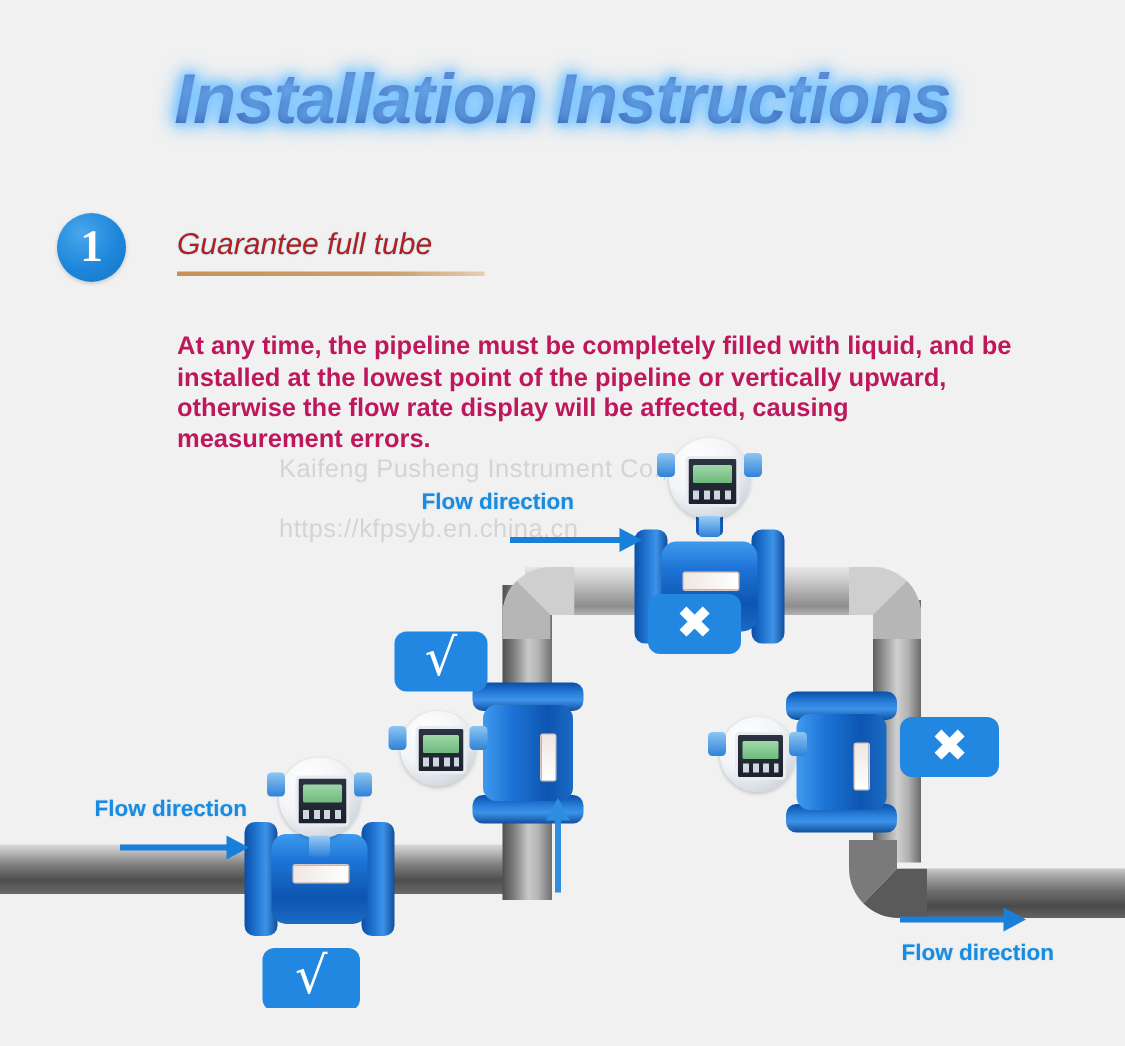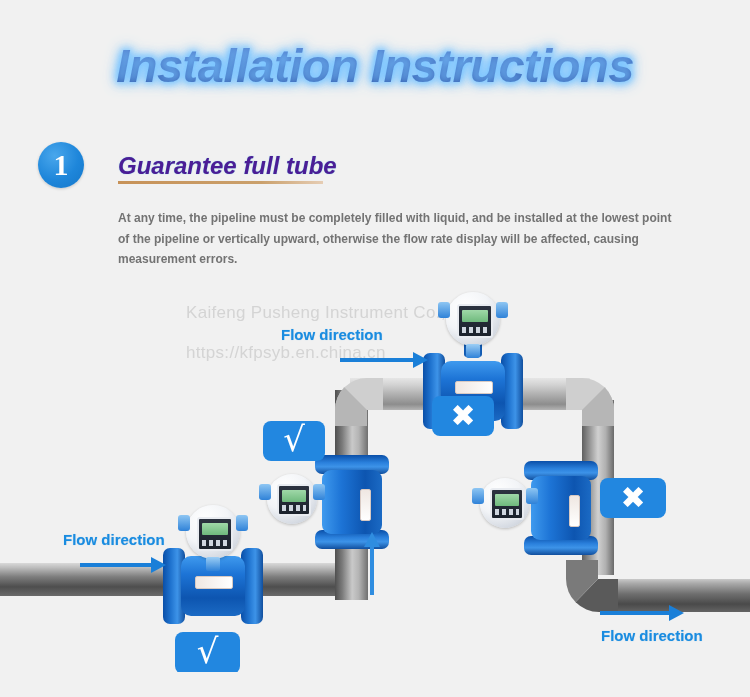--- a/index.html
+++ b/index.html
@@ -44,34 +44,34 @@
     background:radial-gradient(circle at 36% 30%, #49a7ec 0%, #1e86da 55%, #1476c9 100%);
     box-shadow:0 1px 3px rgba(0,0,0,0.18);
   }
   .step-circle span{
     display:block;width:46px;height:46px;line-height:46px;text-align:center;
     color:#ffffff;font-family:"Liberation Serif", serif;font-size:30px;font-weight:bold;
   }
 
   .sec-head{
     position:absolute;left:118px;top:152px;
-    font-size:24px;font-weight:bold;font-style:italic;
-    color:#4c1d95;
+    font-size:20px;font-weight:normal;font-style:italic;
+    color:#b91c1c;
     text-shadow:0 0 1px rgba(22,178,232,0.6);
     letter-spacing:0px;white-space:nowrap;
   }
   .sec-rule{
     position:absolute;left:118px;top:181px;width:205px;height:3px;
     background:linear-gradient(90deg,#c79258 0%,#caa06c 70%,#e6cdb4 100%);
   }
 
   .body-text{
-    position:absolute;left:118px;top:208px;width:560px;
-    font-size:12px;line-height:20.5px;font-weight:bold;
-    color:#737373;
+    position:absolute;left:118px;top:221px;width:560px;
+    font-size:17px;line-height:20.5px;font-weight:bold;
+    color:#be185d;
   }
 
   
   .wm{
     position:absolute;color:#d4d4d4;font-size:17px;white-space:nowrap;
     letter-spacing:0.3px;z-index:6;pointer-events:none;
   }
   .wm1{left:186px;top:303px;}
   .wm2{left:186px;top:343px;}
 

